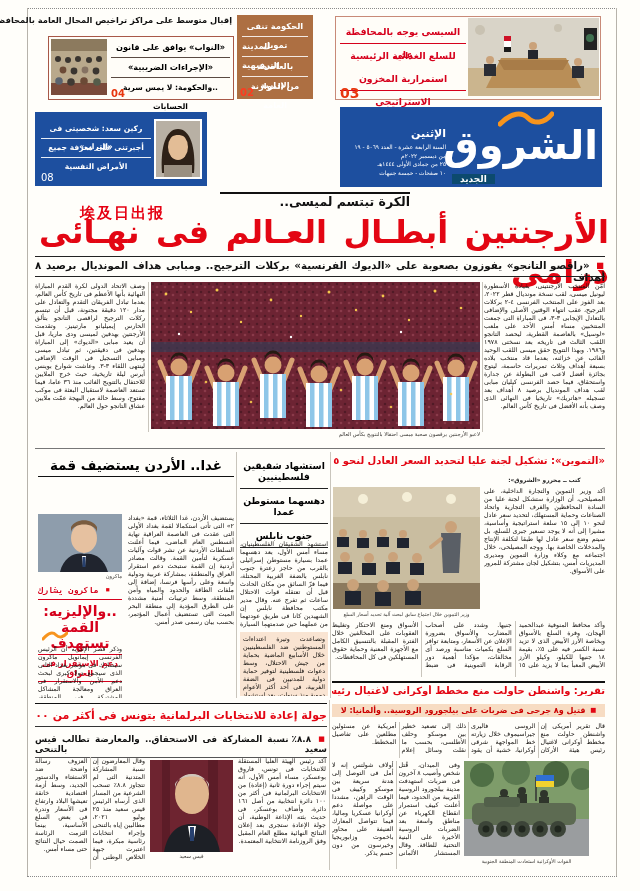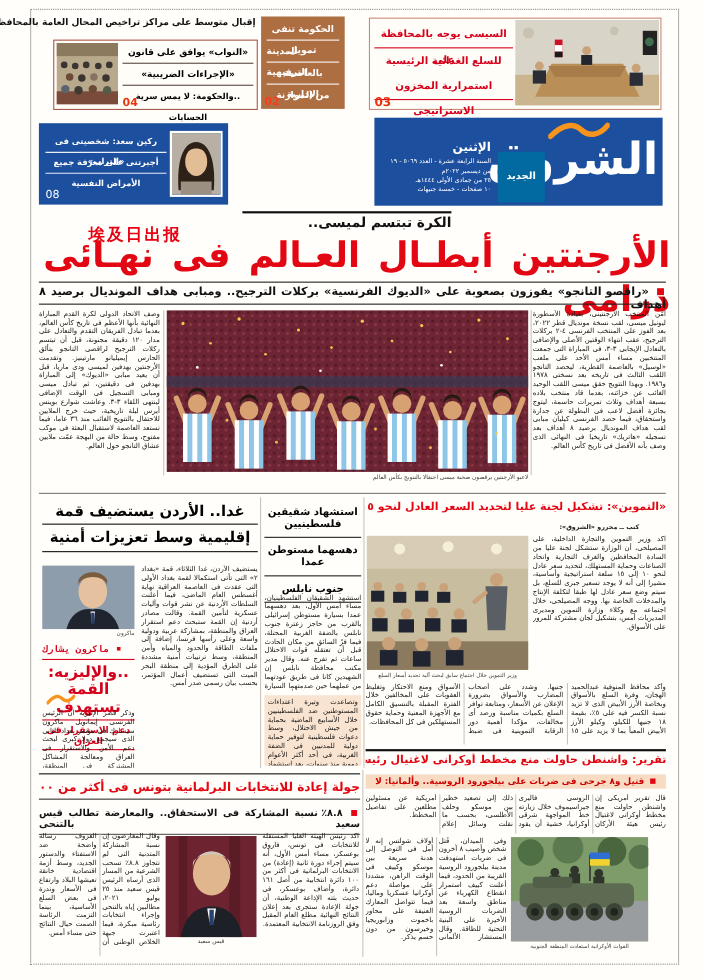--- a/index.html
+++ b/index.html
@@ -93,21 +93,21 @@
       <rect x="116" y="10" width="13" height="22" fill="#222"></rect>
         <circle cx="122" cy="20" r="4" fill="#3f6f4f"></circle>
       <circle cx="12" cy="12" r="5" fill="#c9c2b2"></circle>
         <circle cx="90" cy="10" r="4" fill="#c9c2b2"></circle>
     </svg>
     <div class="abs" style="left:4px;top:3px;width:126px;">
       <div style="height:23px;line-height:23px;font-weight:bold;font-size:9.3px;color:#d6001c;text-align:center;border-bottom:1px solid #d6001c;">السيسى يوجه بالمحافظة على</div>
       <div style="height:23px;line-height:23px;font-weight:bold;font-size:9.3px;color:#d6001c;text-align:center;">للسلع الغذائية الرئيسية</div>
       <div style="height:23px;line-height:23px;font-weight:bold;font-size:9.3px;color:#d6001c;text-align:center;border-bottom:1px solid #d6001c;">استمرارية المخزون الاستراتيجى</div>
     </div>
-    <div class="abs pgno" style="left:4px;bottom:1px;font-size:11px;">03</div>
+    <div class="abs pgno" style="left:4px;bottom:1px;font-size:14px;">03</div>
   </div>
 
   <div class="abs" style="left:35px;top:112px;width:172px;height:74px;background:#1d4f9f;color:#fff;">
     <svg class="abs" style="right:5px;top:7px;border:2px solid #fff;" width="44" height="56" viewBox="0 0 44 56">
       <rect width="44" height="56" fill="#b8b0a4"></rect>
       <path d="M6,52 C4,26 10,8 22,8 C34,8 40,26 38,52 Z" fill="#2e2117"></path>
       <ellipse cx="22" cy="26" rx="10" ry="13" fill="#e3bd96"></ellipse>
       <path d="M12,20 C14,12 30,12 32,20 L32,16 C28,8 16,8 12,16 Z" fill="#2e2117"></path>
       <rect x="8" y="44" width="28" height="12" fill="#9a8f80"></rect>
     </svg>
@@ -118,21 +118,21 @@
     </div>
     <div class="abs" style="left:6px;bottom:3px;font-weight:normal;font-size:10px;">08</div>
   </div>
 
   <div class="abs" style="left:340px;top:107px;width:262px;height:80px;background:#1d4f9f;">
     <div class="abs" style="right:4px;top:0;width:152px;height:80px;">
       <svg class="abs" style="right:44px;top:3px;" width="56" height="18" viewBox="0 0 56 18">
         <path d="M2,14 C14,2 24,2 30,8 C36,14 46,14 54,4" fill="none" stroke="#f7941d" stroke-width="5" stroke-linecap="round"></path>
       </svg>
       <div class="abs" style="right:0;top:14px;width:152px;text-align:right;color:#fff;font-weight:900;font-size:40px;line-height:48px;">الشروق</div>
-      <div class="abs" style="left:6px;bottom:3px;background:#0369a1;color:#fff;font-size:9px;font-weight:bold;padding:18px 8px;">الجديد</div>
+      <div class="abs" style="left:6px;bottom:3px;background:#0c4a6e;color:#fff;font-size:9px;font-weight:bold;padding:0 8px;">الجديد</div>
     </div>
     <div class="abs" style="left:8px;top:20px;width:98px;text-align:right;color:#fff;">
       <div style="font-weight:bold;font-size:11px;margin-bottom:3px;">الإثنين</div>
       <div style="font-size:5.8px;line-height:8.5px;">السنة الرابعة عشرة - العدد ٥٠٦٩ - ١٩ من ديسمبر ٢٠٢٢م</div>
       <div style="font-size:5.8px;line-height:8.5px;">٢٥ من جمادى الأولى ١٤٤٤هـ</div>
       <div style="font-size:5.8px;line-height:8.5px;">١٠ صفحات - خمسة جنيهات</div>
     </div>
   </div>
 
   <div class="abs" style="left:220px;top:192px;width:190px;border-top:2px solid #111;"></div>
@@ -207,21 +207,20 @@
   <div class="abs tiny-cap" style="left:151px;top:431px;width:329px;text-align:right;">لاعبو الأرجنتين يرقصون صحبة ميسى احتفالا بالتتويج بكأس العالم</div>
 
   <div class="abs body-text" style="left:484px;top:282px;width:121px;height:152px;">أمّن المنتخب الأرجنتينى، بقيادة الأسطورة ليونيل ميسى، لقب نسخة مونديال قطر ٢٠٢٢، بعد الفوز على المنتخب الفرنسى ٤-٢ بركلات الترجيح، عقب انتهاء الوقتين الأصلى والإضافى بالتعادل الإيجابى ٣-٣، فى المباراة التى جمعت المنتخبين مساء أمس الأحد على ملعب «لوسيل» بالعاصمة القطرية، ليحصد التانجو اللقب الثالث فى تاريخه بعد نسختى ١٩٧٨ و١٩٨٦. وبهذا التتويج حقق ميسى اللقب الوحيد الغائب عن خزائنه، بعدما قاد منتخب بلاده بسبعة أهداف وثلاث تمريرات حاسمة، ليتوج بجائزة أفضل لاعب فى البطولة عن جدارة واستحقاق، فيما حصد الفرنسى كيليان مبابى لقب هداف المونديال برصيد ٨ أهداف بعد تسجيله «هاتريك» تاريخيا فى النهائى الذى وصف بأنه الأفضل فى تاريخ كأس العالم.</div>
 
   <div class="abs" style="left:35px;top:448px;width:570px;border-top:1px solid #777;"></div>
   <div class="abs sep" style="left:236px;top:452px;height:246px;"></div>
   <div class="abs sep" style="left:330px;top:452px;height:246px;"></div>
 
   <div class="abs" style="left:38px;top:454px;width:196px;">
     <div style="font-weight:bold;font-size:13.5px;text-align:center;padding:3px 0;border-bottom:1.5px solid #111;">غدا.. الأردن يستضيف قمة</div>
-    <div style="font-weight:bold;font-size:13.5px;text-align:center;padding:4px 0;border-bottom:1.5px solid #111;">إقليمية وسط تعزيزات أمنية</div>
   </div>
   <div class="abs body-text" style="left:128px;top:514px;width:106px;height:184px;">يستضيف الأردن، غدا الثلاثاء، قمة «بغداد ٢» التى تأتى استكمالا لقمة بغداد الأولى التى عقدت فى العاصمة العراقية نهاية أغسطس العام الماضى، فيما أعلنت السلطات الأردنية عن نشر قوات وآليات عسكرية لتأمين القمة. وقالت مصادر أردنية إن القمة ستبحث دعم استقرار العراق والمنطقة، بمشاركة عربية ودولية واسعة وعلى رأسها فرنسا، إضافة إلى ملفات الطاقة والحدود والمياه وأمن المنطقة، وسط ترتيبات أمنية مشددة على الطرق المؤدية إلى منطقة البحر الميت التى تستضيف أعمال المؤتمر، بحسب بيان رسمى صدر أمس.</div>
   <svg class="abs" style="left:38px;top:514px;" width="84" height="58" viewBox="0 0 84 58">
     <rect width="84" height="58" fill="#9aa7b5"></rect>
     <rect width="84" height="58" fill="#7d8ea0" opacity=".4"></rect>
     <ellipse cx="46" cy="24" rx="13" ry="15" fill="#e6c1a0"></ellipse>
     <path d="M33,18 C35,8 57,8 59,18 L59,13 C54,4 38,4 33,13 Z" fill="#7a5c3f"></path>
     <path d="M22,58 C26,42 38,38 46,40 C56,38 66,44 70,58 Z" fill="#20242e"></path>
     <polygon points="44,42 48,42 47,52 45,52" fill="#fff"></polygon>
     <rect x="44.5" y="43" width="3" height="10" fill="#27406e"></rect>

